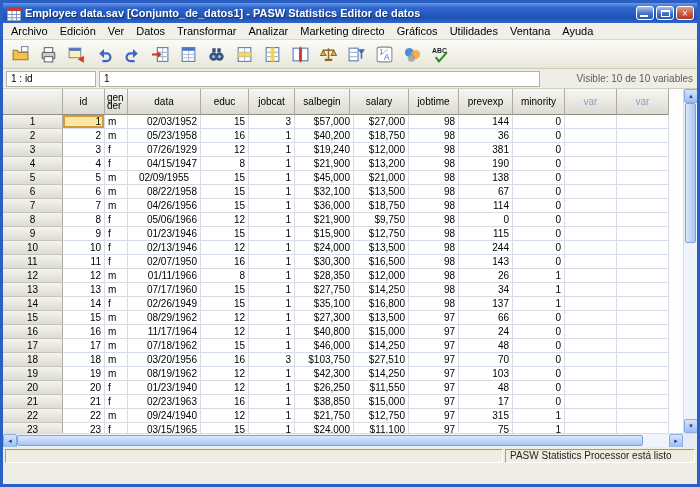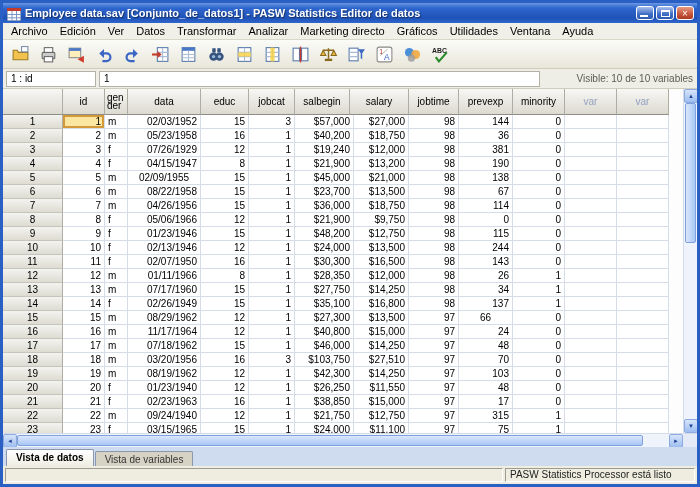--- a/index.html
+++ b/index.html
@@ -434,21 +434,21 @@
             <div class="cell" style="width: 52px; flex: 0 0 52px;"></div>
             <div class="cell" style="width: 52px; flex: 0 0 52px;"></div>
           </div>
           <div class="grow">
             <div class="rnum">6</div>
             <div class="cell" style="width: 42px; flex: 0 0 42px;">6</div>
             <div class="cell left" style="width: 23px; flex: 0 0 23px;">m</div>
             <div class="cell" style="width: 73px; flex: 0 0 73px;">08/22/1958</div>
             <div class="cell" style="width: 48px; flex: 0 0 48px;">15</div>
             <div class="cell" style="width: 46px; flex: 0 0 46px;">1</div>
-            <div class="cell" style="width: 59px; flex: 0 0 59px;">$23,700</div>
+            <div class="cell" style="width: 59px; flex: 0 0 59px;">$32,100</div>
             <div class="cell" style="width: 55px; flex: 0 0 55px;">$13,500</div>
             <div class="cell" style="width: 50px; flex: 0 0 50px;">98</div>
             <div class="cell" style="width: 54px; flex: 0 0 54px;">67</div>
             <div class="cell" style="width: 52px; flex: 0 0 52px;">0</div>
             <div class="cell" style="width: 52px; flex: 0 0 52px;"></div>
             <div class="cell" style="width: 52px; flex: 0 0 52px;"></div>
           </div>
           <div class="grow">
             <div class="rnum">7</div>
             <div class="cell" style="width: 42px; flex: 0 0 42px;">7</div>
@@ -479,21 +479,21 @@
             <div class="cell" style="width: 52px; flex: 0 0 52px;"></div>
             <div class="cell" style="width: 52px; flex: 0 0 52px;"></div>
           </div>
           <div class="grow">
             <div class="rnum">9</div>
             <div class="cell" style="width: 42px; flex: 0 0 42px;">9</div>
             <div class="cell left" style="width: 23px; flex: 0 0 23px;">f</div>
             <div class="cell" style="width: 73px; flex: 0 0 73px;">01/23/1946</div>
             <div class="cell" style="width: 48px; flex: 0 0 48px;">15</div>
             <div class="cell" style="width: 46px; flex: 0 0 46px;">1</div>
-            <div class="cell" style="width: 59px; flex: 0 0 59px;">$48,200</div>
+            <div class="cell" style="width: 59px; flex: 0 0 59px;">$15,900</div>
             <div class="cell" style="width: 55px; flex: 0 0 55px;">$12,750</div>
             <div class="cell" style="width: 50px; flex: 0 0 50px;">98</div>
             <div class="cell" style="width: 54px; flex: 0 0 54px;">115</div>
             <div class="cell" style="width: 52px; flex: 0 0 52px;">0</div>
             <div class="cell" style="width: 52px; flex: 0 0 52px;"></div>
             <div class="cell" style="width: 52px; flex: 0 0 52px;"></div>
           </div>
           <div class="grow">
             <div class="rnum">10</div>
             <div class="cell" style="width: 42px; flex: 0 0 42px;">10</div>
@@ -572,21 +572,21 @@
           <div class="grow">
             <div class="rnum">15</div>
             <div class="cell" style="width: 42px; flex: 0 0 42px;">15</div>
             <div class="cell left" style="width: 23px; flex: 0 0 23px;">m</div>
             <div class="cell" style="width: 73px; flex: 0 0 73px;">08/29/1962</div>
             <div class="cell" style="width: 48px; flex: 0 0 48px;">12</div>
             <div class="cell" style="width: 46px; flex: 0 0 46px;">1</div>
             <div class="cell" style="width: 59px; flex: 0 0 59px;">$27,300</div>
             <div class="cell" style="width: 55px; flex: 0 0 55px;">$13,500</div>
             <div class="cell" style="width: 50px; flex: 0 0 50px;">97</div>
-            <div class="cell" style="width: 54px; flex: 0 0 54px; text-align: center;">66</div>
+            <div class="cell" style="width: 54px; flex: 0 0 54px;">66</div>
             <div class="cell" style="width: 52px; flex: 0 0 52px;">0</div>
             <div class="cell" style="width: 52px; flex: 0 0 52px;"></div>
             <div class="cell" style="width: 52px; flex: 0 0 52px;"></div>
           </div>
           <div class="grow">
             <div class="rnum">16</div>
             <div class="cell" style="width: 42px; flex: 0 0 42px;">16</div>
             <div class="cell left" style="width: 23px; flex: 0 0 23px;">m</div>
             <div class="cell" style="width: 73px; flex: 0 0 73px;">11/17/1964</div>
             <div class="cell" style="width: 48px; flex: 0 0 48px;">12</div>
@@ -717,23 +717,19 @@
 
   <div class="hscroll">
     <button class="sbtn">◄</button>
     <div class="htrough">
       <div class="hthumb"></div>
     </div>
     <button class="sbtn">►</button>
     <div class="corner-box"></div>
   </div>
 
-  <div class="tabstrip">
-    <div class="tab active">Vista de datos</div>
-    <div class="tab inactive">Vista de variables</div>
-  </div>
 
   <div class="statusbar">
     <div class="spanel left"></div>
     <div class="spanel right">PASW Statistics Processor está listo</div>
   </div>
 
 </div>
 
 </body></html>

